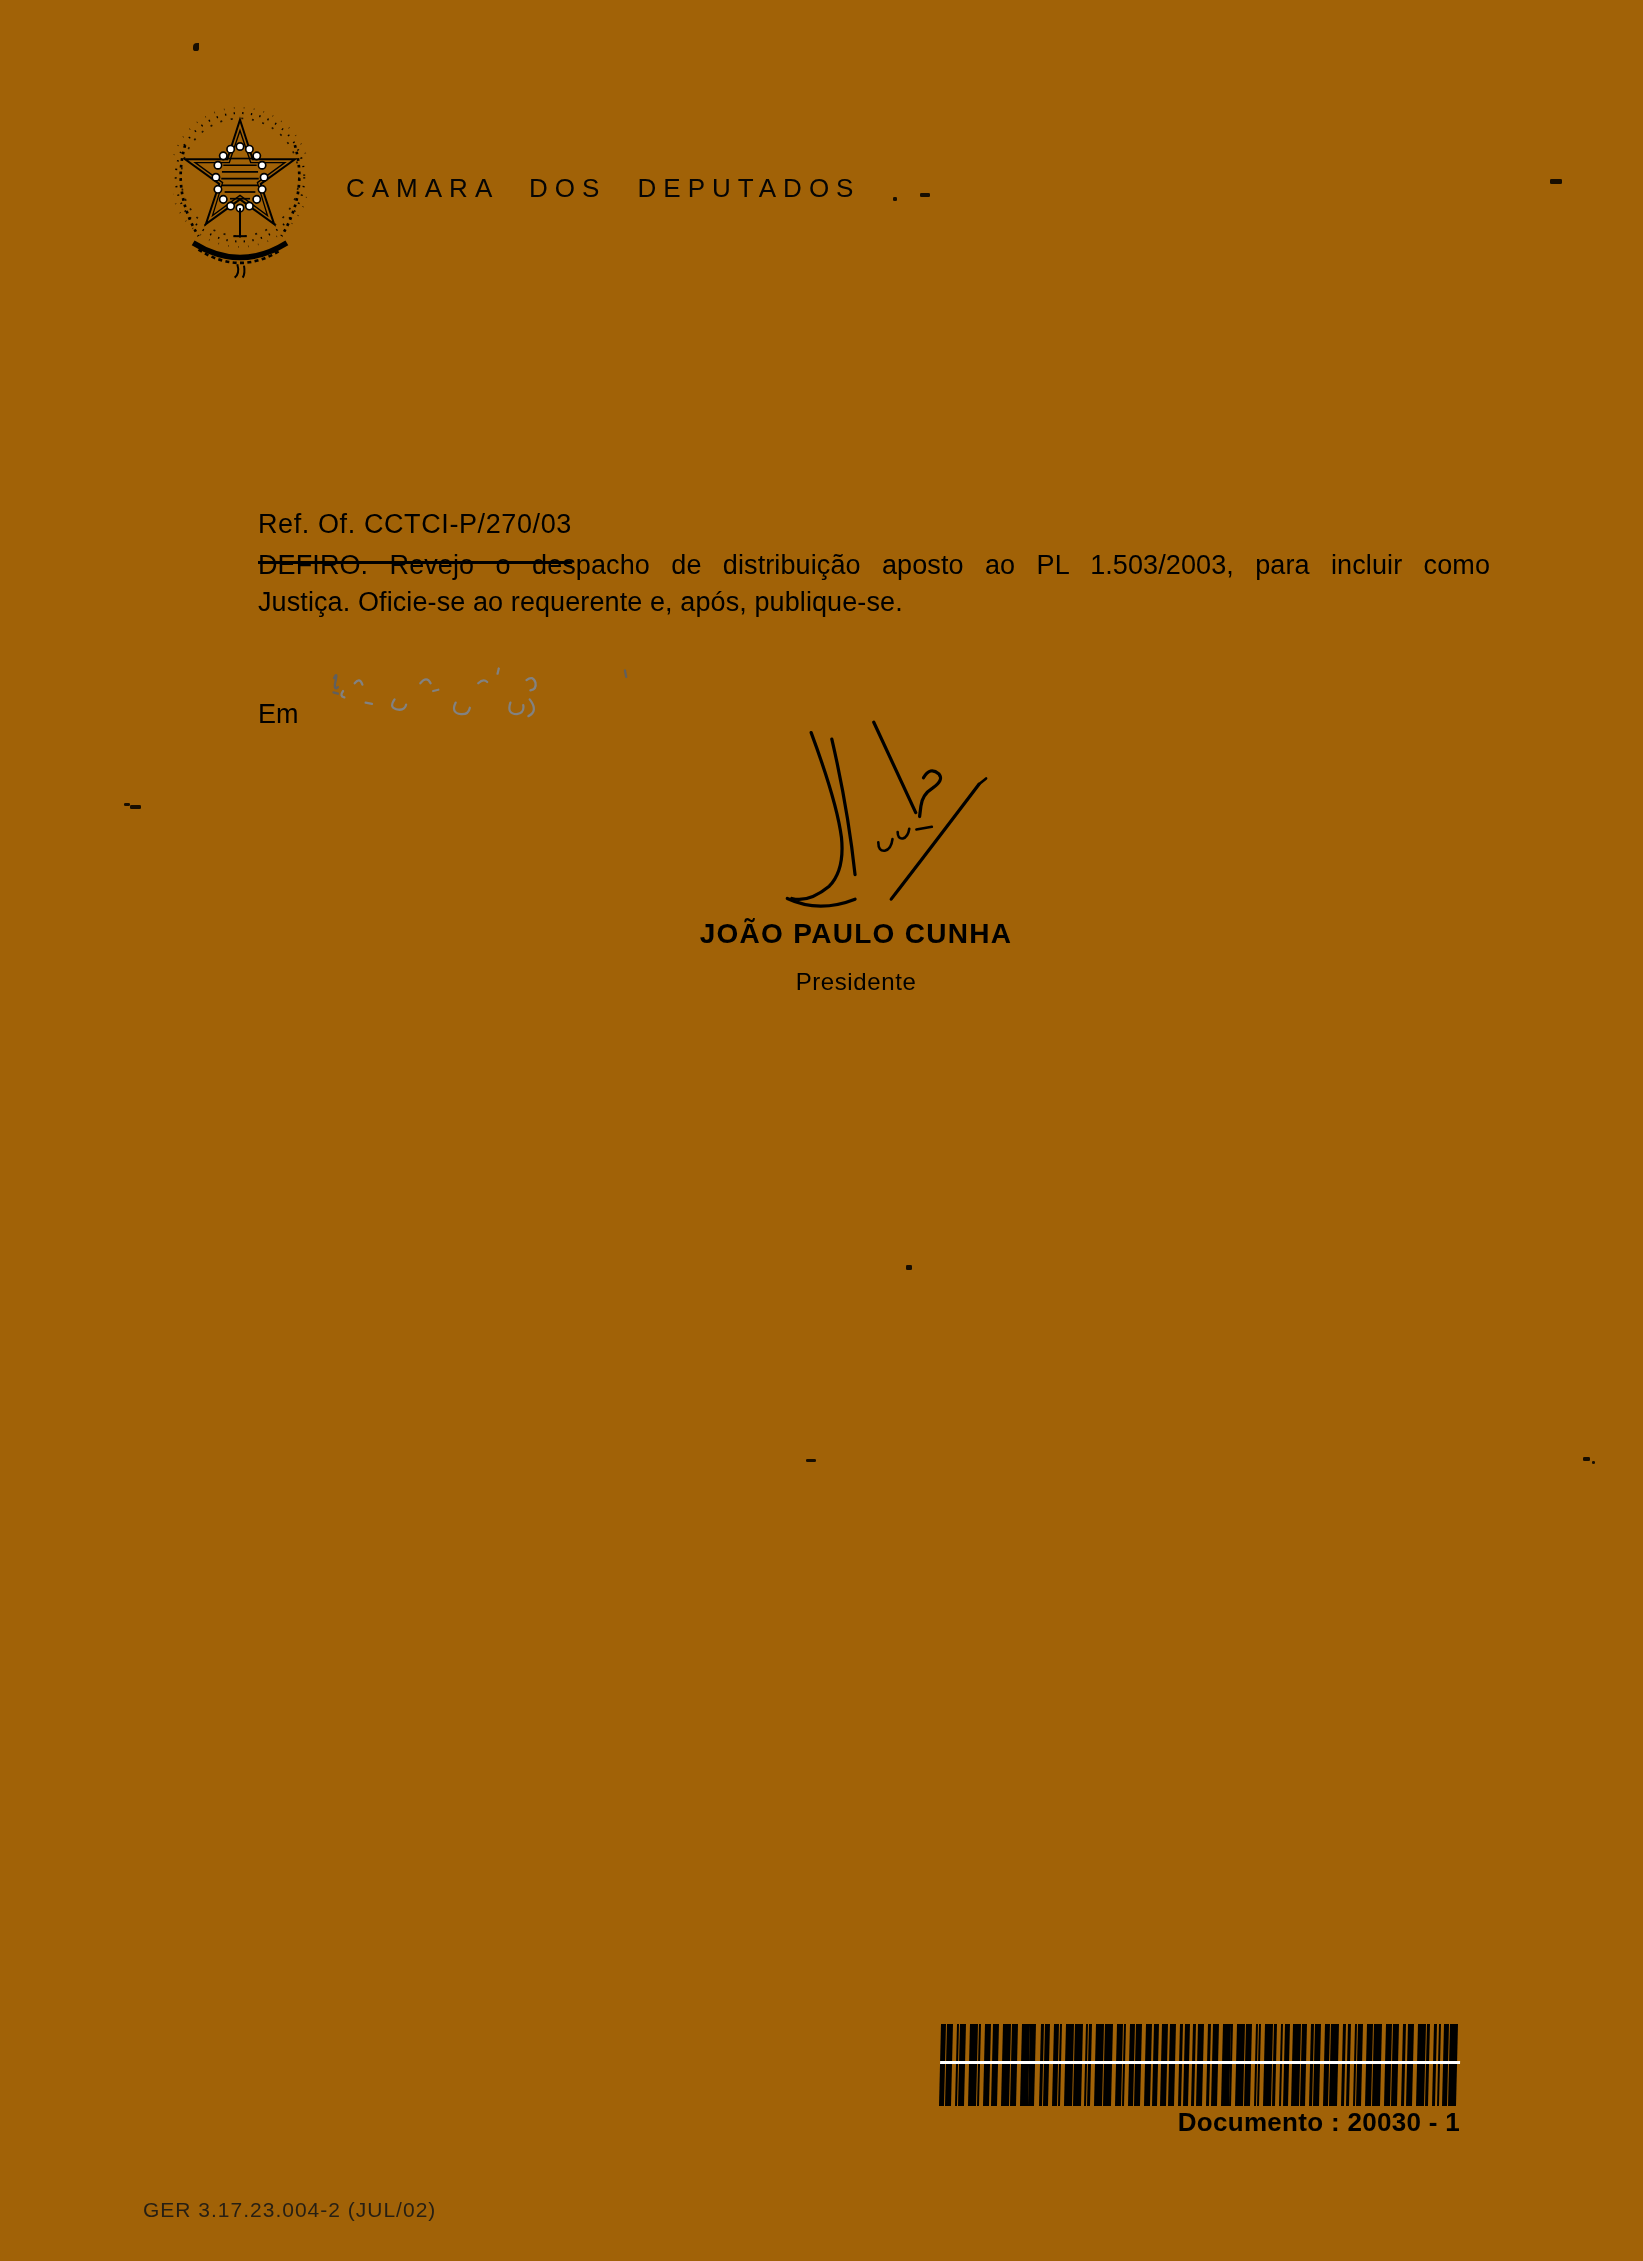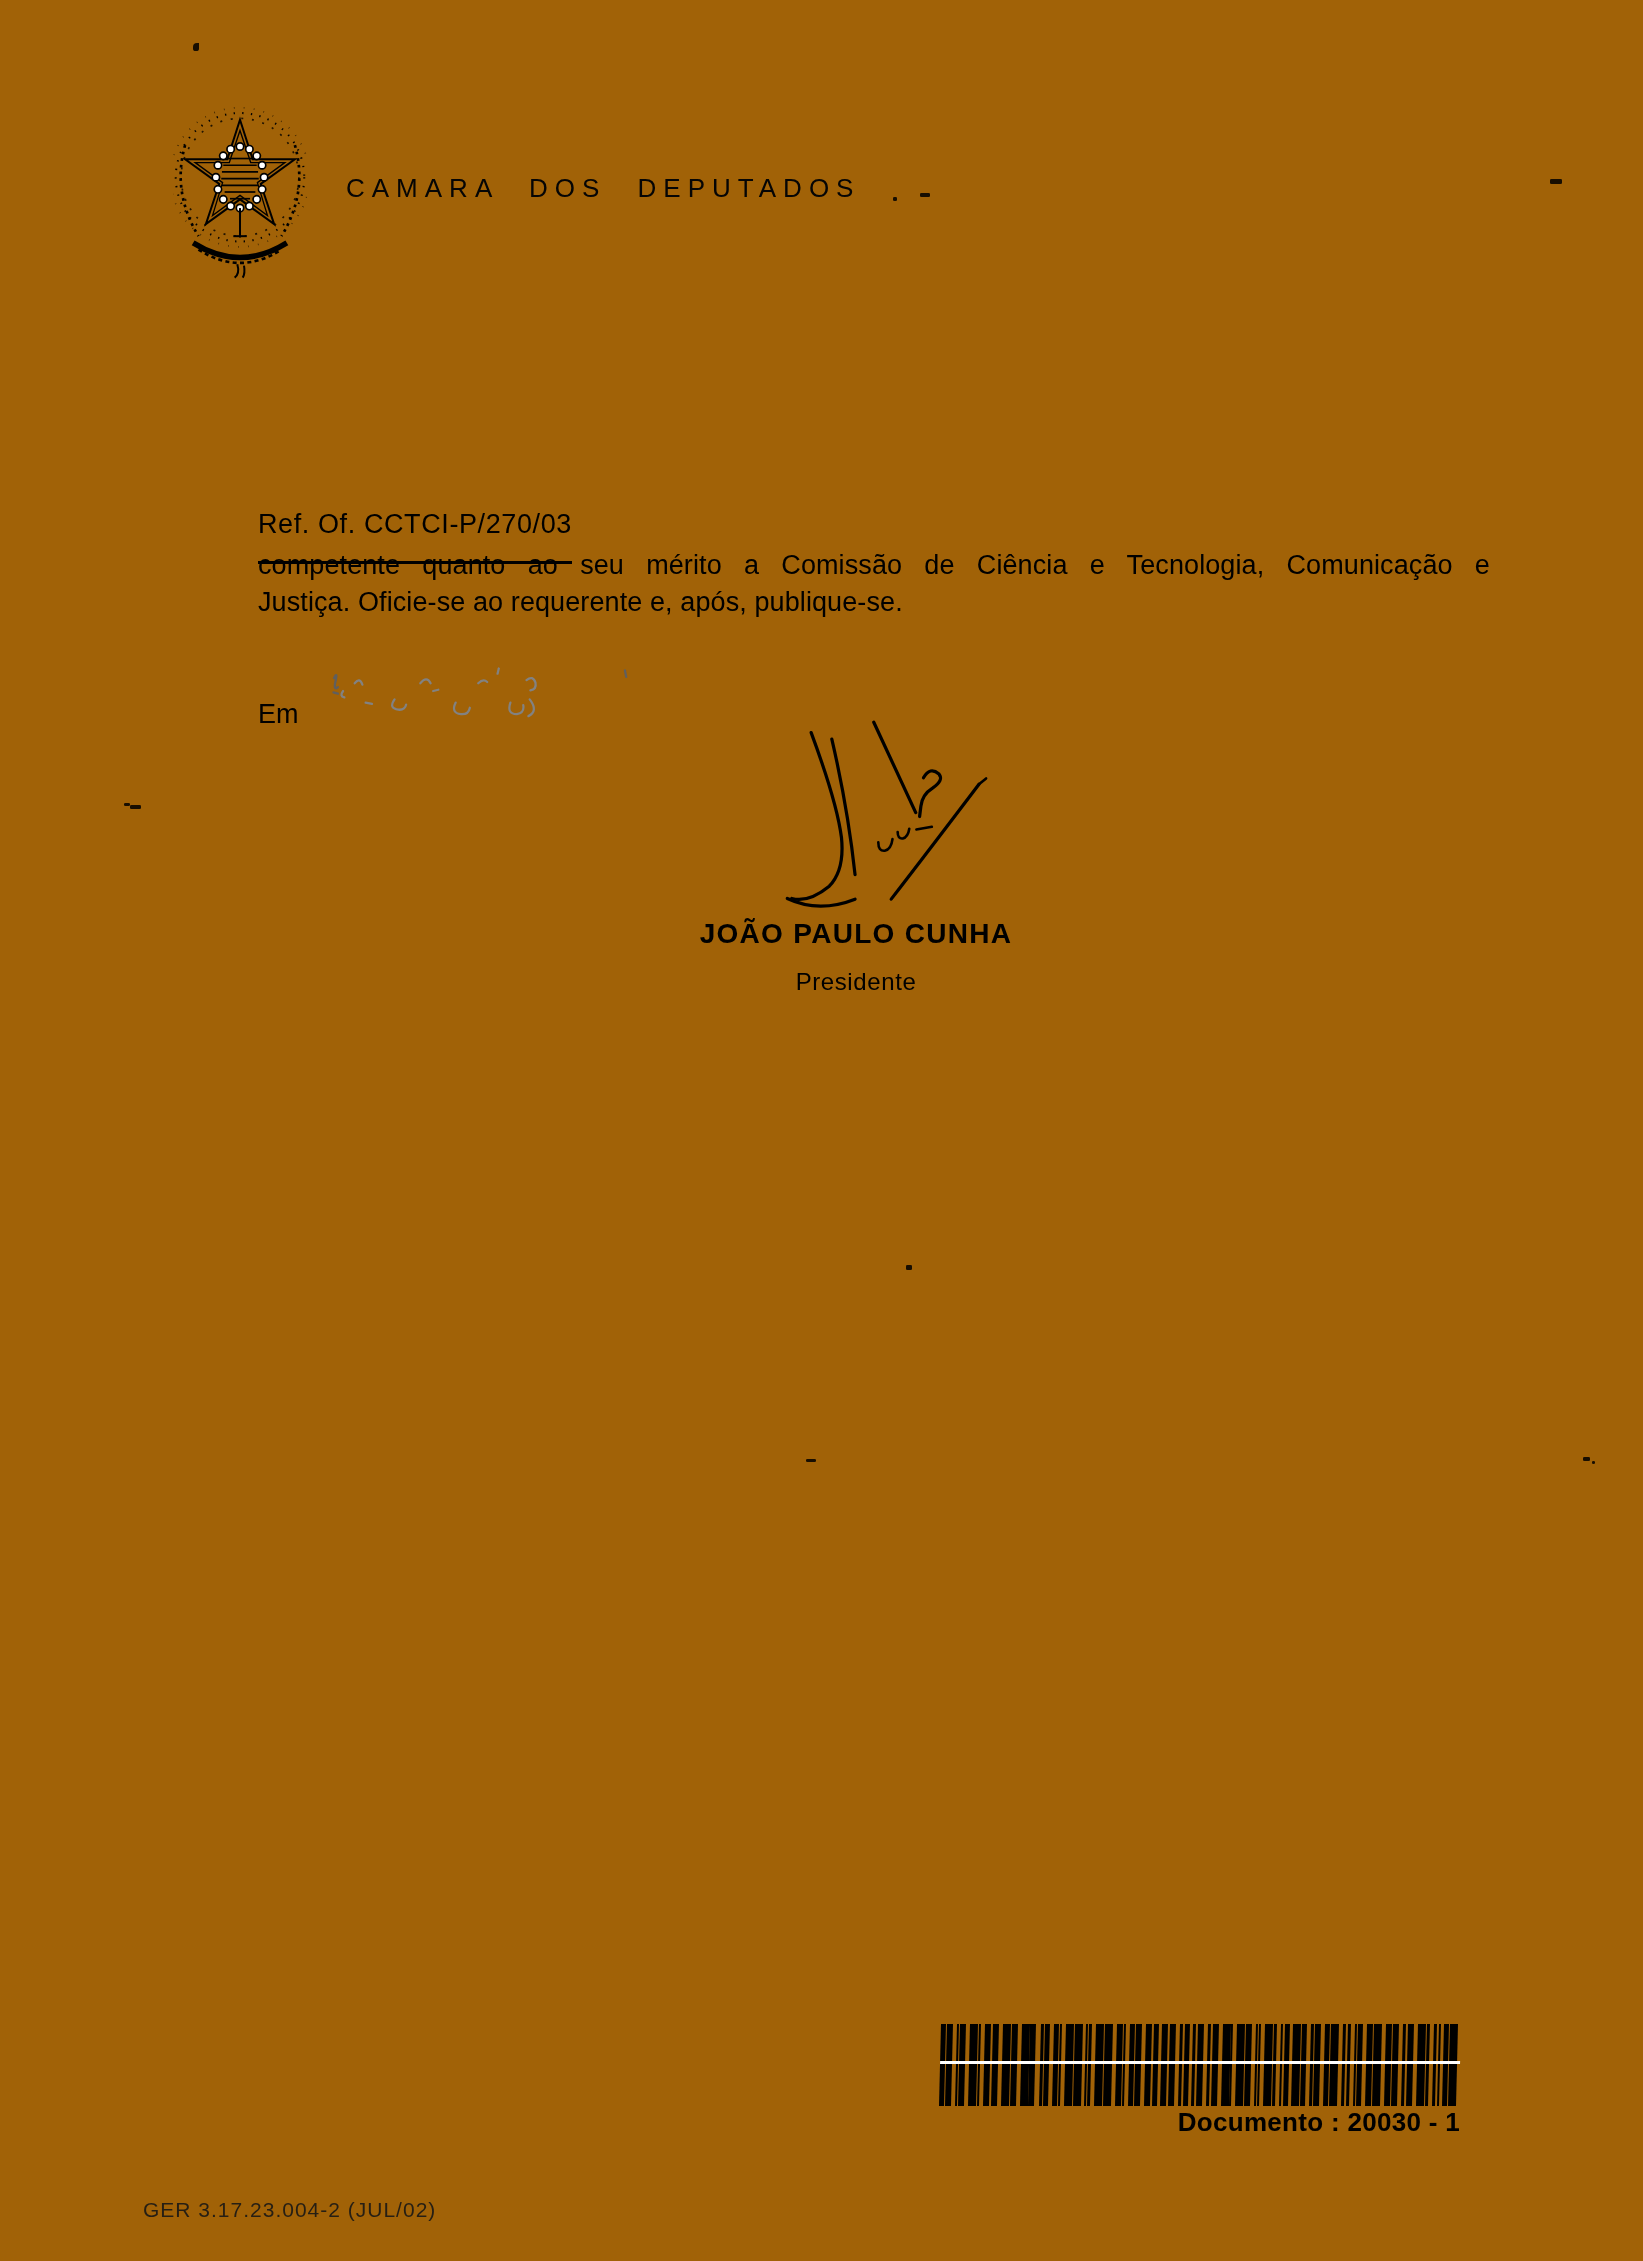--- a/index.html
+++ b/index.html
@@ -118,21 +118,21 @@
     <path d="M106,240 Q108,252 104,258" stroke-width="3"></path>
   </svg>
 
   <div class="org-name">CAMARA DOS DEPUTADOS</div>
 
   <div class="ref-line">
     <span class="u">Ref. Of. CCTCI-P/270/03</span>
   </div>
 
   <div class="body-block">
-    <div class="bl just">competente quanto ao seu mérito a Comissão de Ciência e Tecnologia, Comunicação e</div>
+    <div class="bl just">DEFIRO. Revejo o despacho de distribuição aposto ao PL 1.503/2003, para incluir como</div>
     <div class="bl">Justiça. Oficie-se ao requerente e, após, publique-se.</div>
   </div>
 
   <div class="em-line">
     <span>Em</span>
   </div>
 
   <svg class="stamp" viewBox="0 0 530 115" fill="none" stroke="#828282" stroke-width="3.5" stroke-linecap="round">
     <path d="M46,22 q6,-12 2,6 q-3,14 4,8" stroke="#5f5f5f"></path>
     <path d="M45,44 l7,2" stroke="#5f5f5f"></path>

